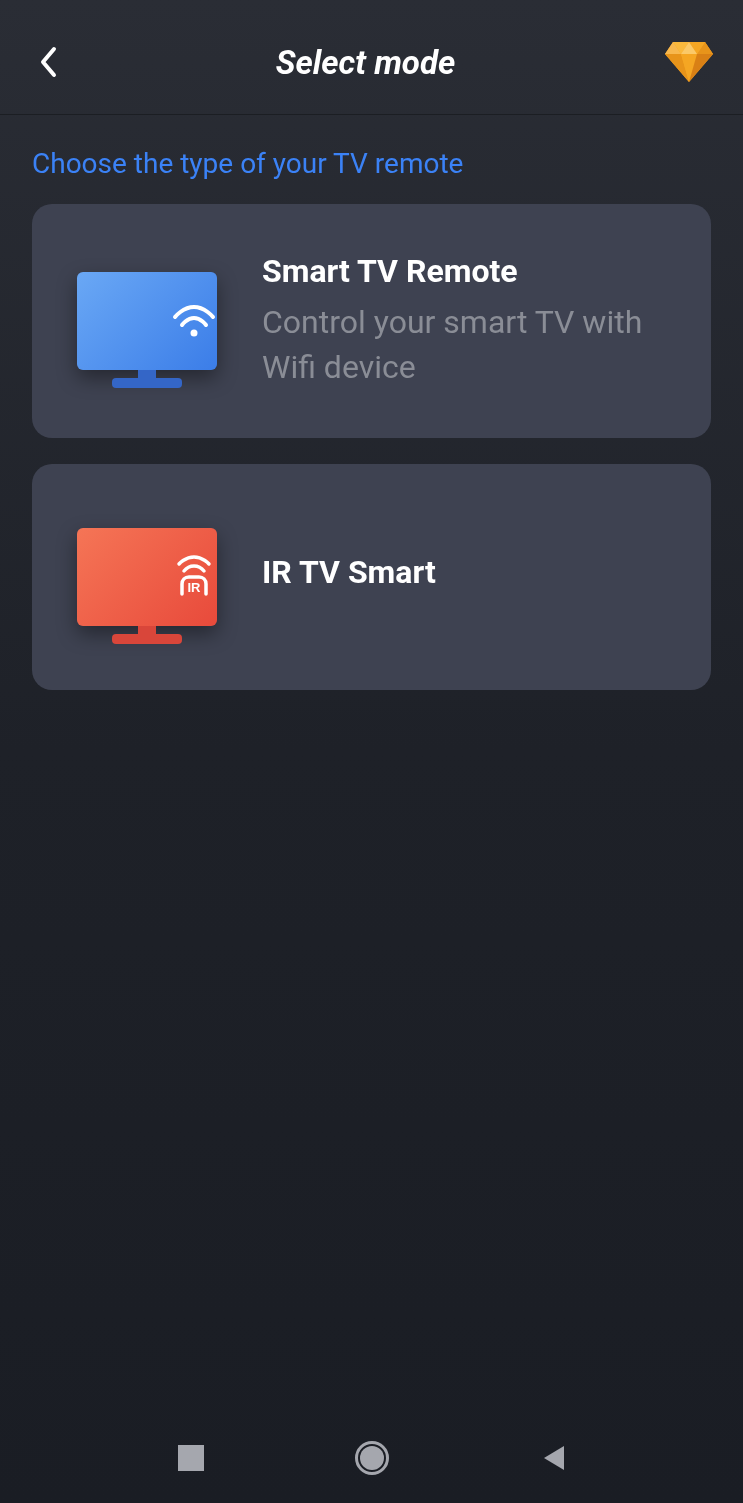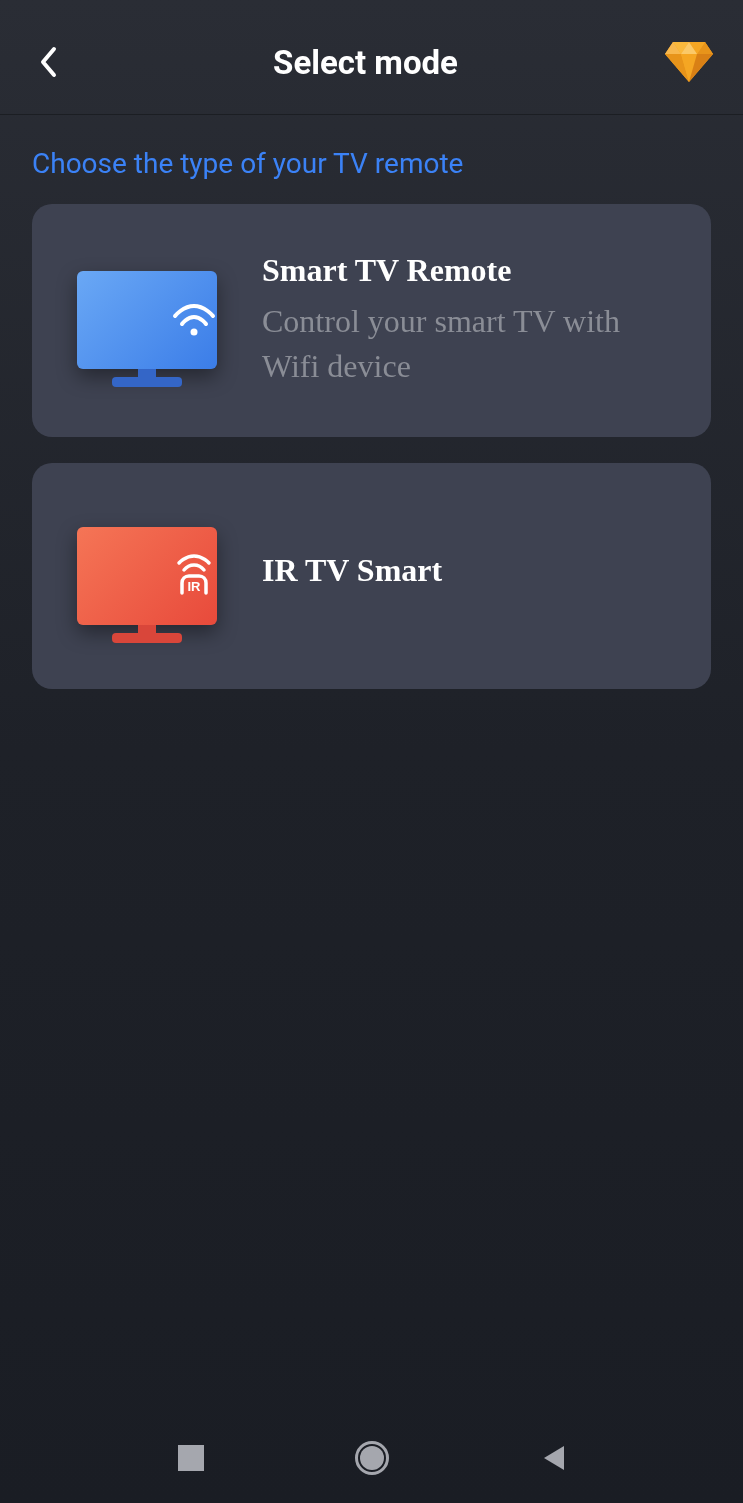--- a/index.html
+++ b/index.html
@@ -34,20 +34,21 @@
       justify-content: center;
       cursor: pointer;
     }
     
     .header-title {
       font-size: 33px;
       font-weight: 700;
       color: #ffffff;
       flex: 1;
       text-align: center;
+      font-style: italic;
     }
     
     .diamond-btn {
       width: 52px;
       height: 44px;
       display: flex;
       align-items: center;
       justify-content: center;
       cursor: pointer;
     }
@@ -125,21 +126,20 @@
     .stand-neck.blue, .stand-base.blue {
       background: #3466c7;
     }
     
     .stand-neck.red, .stand-base.red {
       background: #d9463a;
     }
     
     .card-content {
       flex: 1;
-      font-family: Liberation Serif, serif;
     }
     
     .card-title {
       font-size: 32px;
       font-weight: 700;
       color: #ffffff;
       margin-bottom: 10px;
     }
     
     .card-desc {

